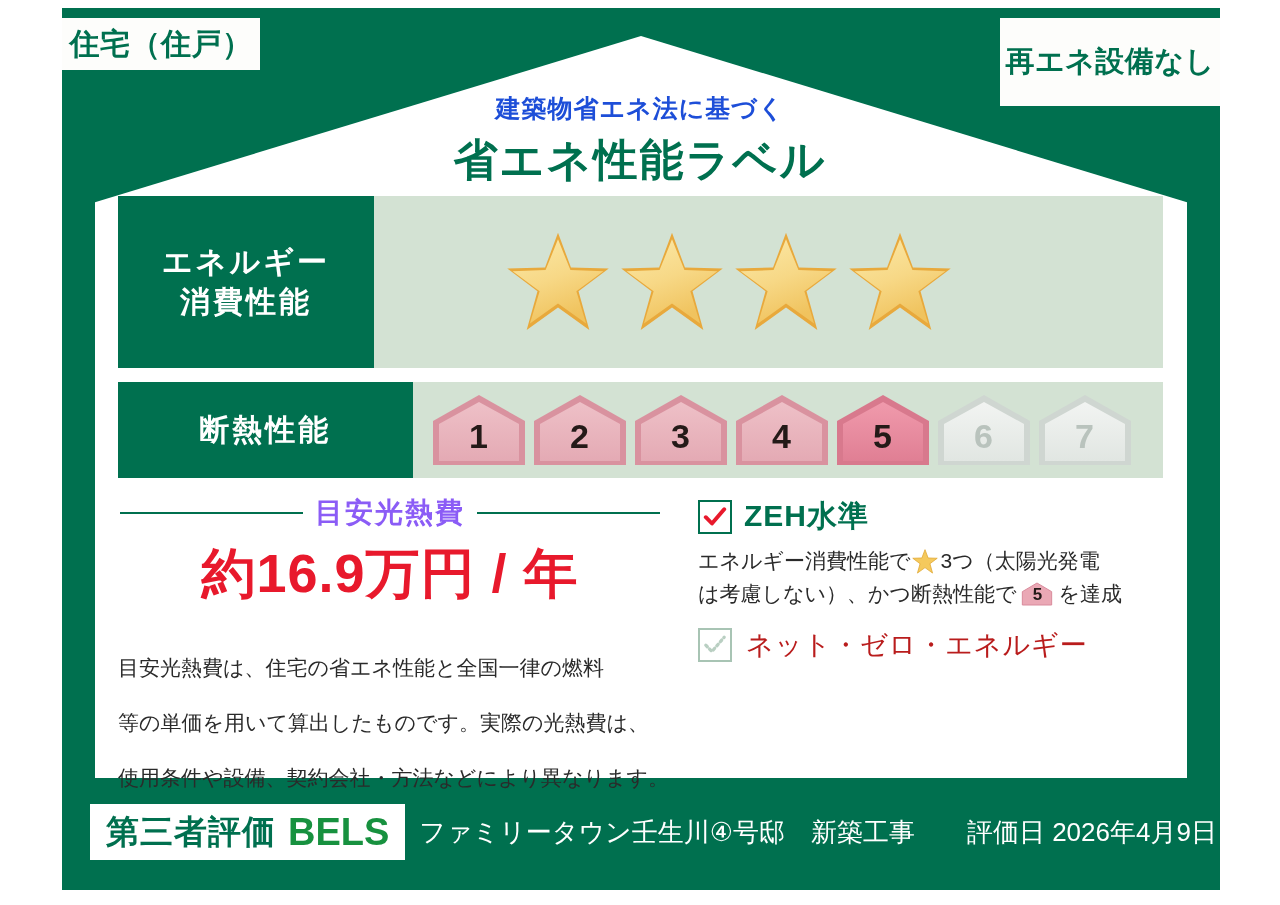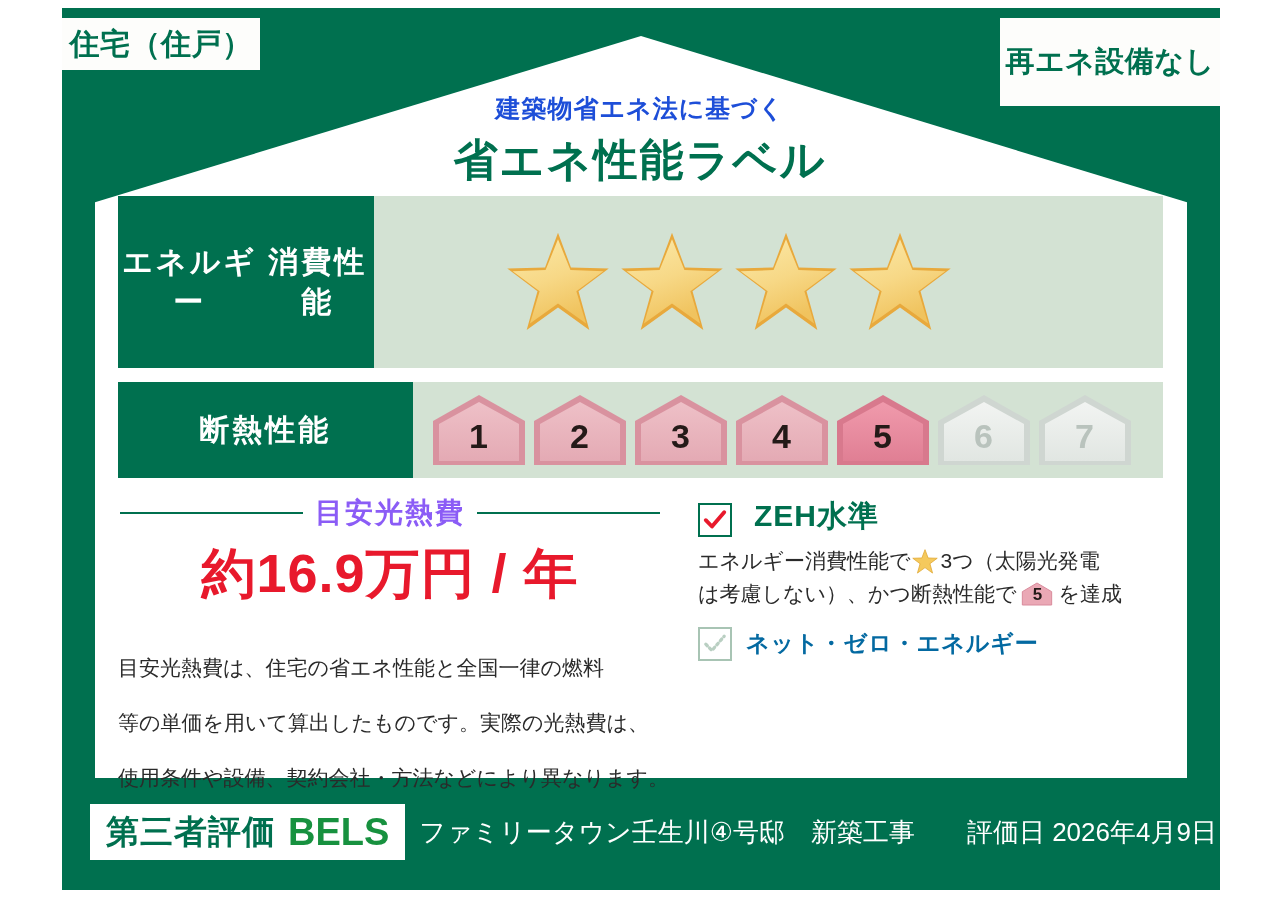--- a/index.html
+++ b/index.html
@@ -76,21 +76,21 @@
   
   .perf-row {
     position: absolute;
     display: flex;
     z-index: 5;
   }
   .perf-label {
     background: #00704f;
     color: #ffffff;
     font-weight: bold;
-    display: flex; 
+    display: flex; flex-direction: column;
     align-items: center; justify-content: center;
     text-align: center;
     letter-spacing: 3px;
     line-height: 1.35;
   }
   .perf-value {
     background: #d3e2d3;
     display: flex; align-items: center;
     position: relative;
   }
@@ -162,21 +162,21 @@
     z-index: 5;
   }
   .cost-note span { display: block; white-space: nowrap; margin-top: 21px; }
 
   
   .zeh-wrap {
     position: absolute;
     left: 698px; top: 496px; width: 470px;
     z-index: 5;
   }
-  .zeh-head { display: flex; align-items: flex-end; gap: 22px; }
+  .zeh-head { display: flex; align-items: center; gap: 12px; }
   .chk-box {
     width: 34px; height: 34px;
     border: 2px solid #00704f;
     background: #ffffff;
     display: flex; align-items: center; justify-content: center;
     flex: 0 0 auto;
   }
   .chk-box.muted { border-color: #a8c4b4; }
   .zeh-title {
     color: #00704f; font-size: 30px; font-weight: bold; letter-spacing: 1px;
@@ -192,21 +192,21 @@
     width: 32px; height: 26px; margin: 0 5px;
     position: relative; flex: 0 0 auto;
     display: flex; align-items: flex-end; justify-content: center;
   }
   .inline-grade svg { position:absolute; left:0; top:0; width:100%; height:100%; }
   .inline-grade b {
     position: relative; z-index: 2;
     font-size: 17px; color: #241a18; line-height: 1; padding-bottom: 4px;
   }
   .nze-row { margin-top: 16px; display: flex; align-items: center; gap: 14px; }
-  .nze-label { color: #0369a1; font-size: 23px; font-weight: bold; letter-spacing: 1px; }
+  .nze-label { color: #b91c1c; font-size: 27px; font-weight: normal; letter-spacing: 1px; }
 
   
   .footer {
     position: absolute;
     left: 62px; top: 798px; width: 1158px; height: 68px;
     display: flex; align-items: center;
     z-index: 6;
   }
   .bels-box {
     margin-left: 28px;

